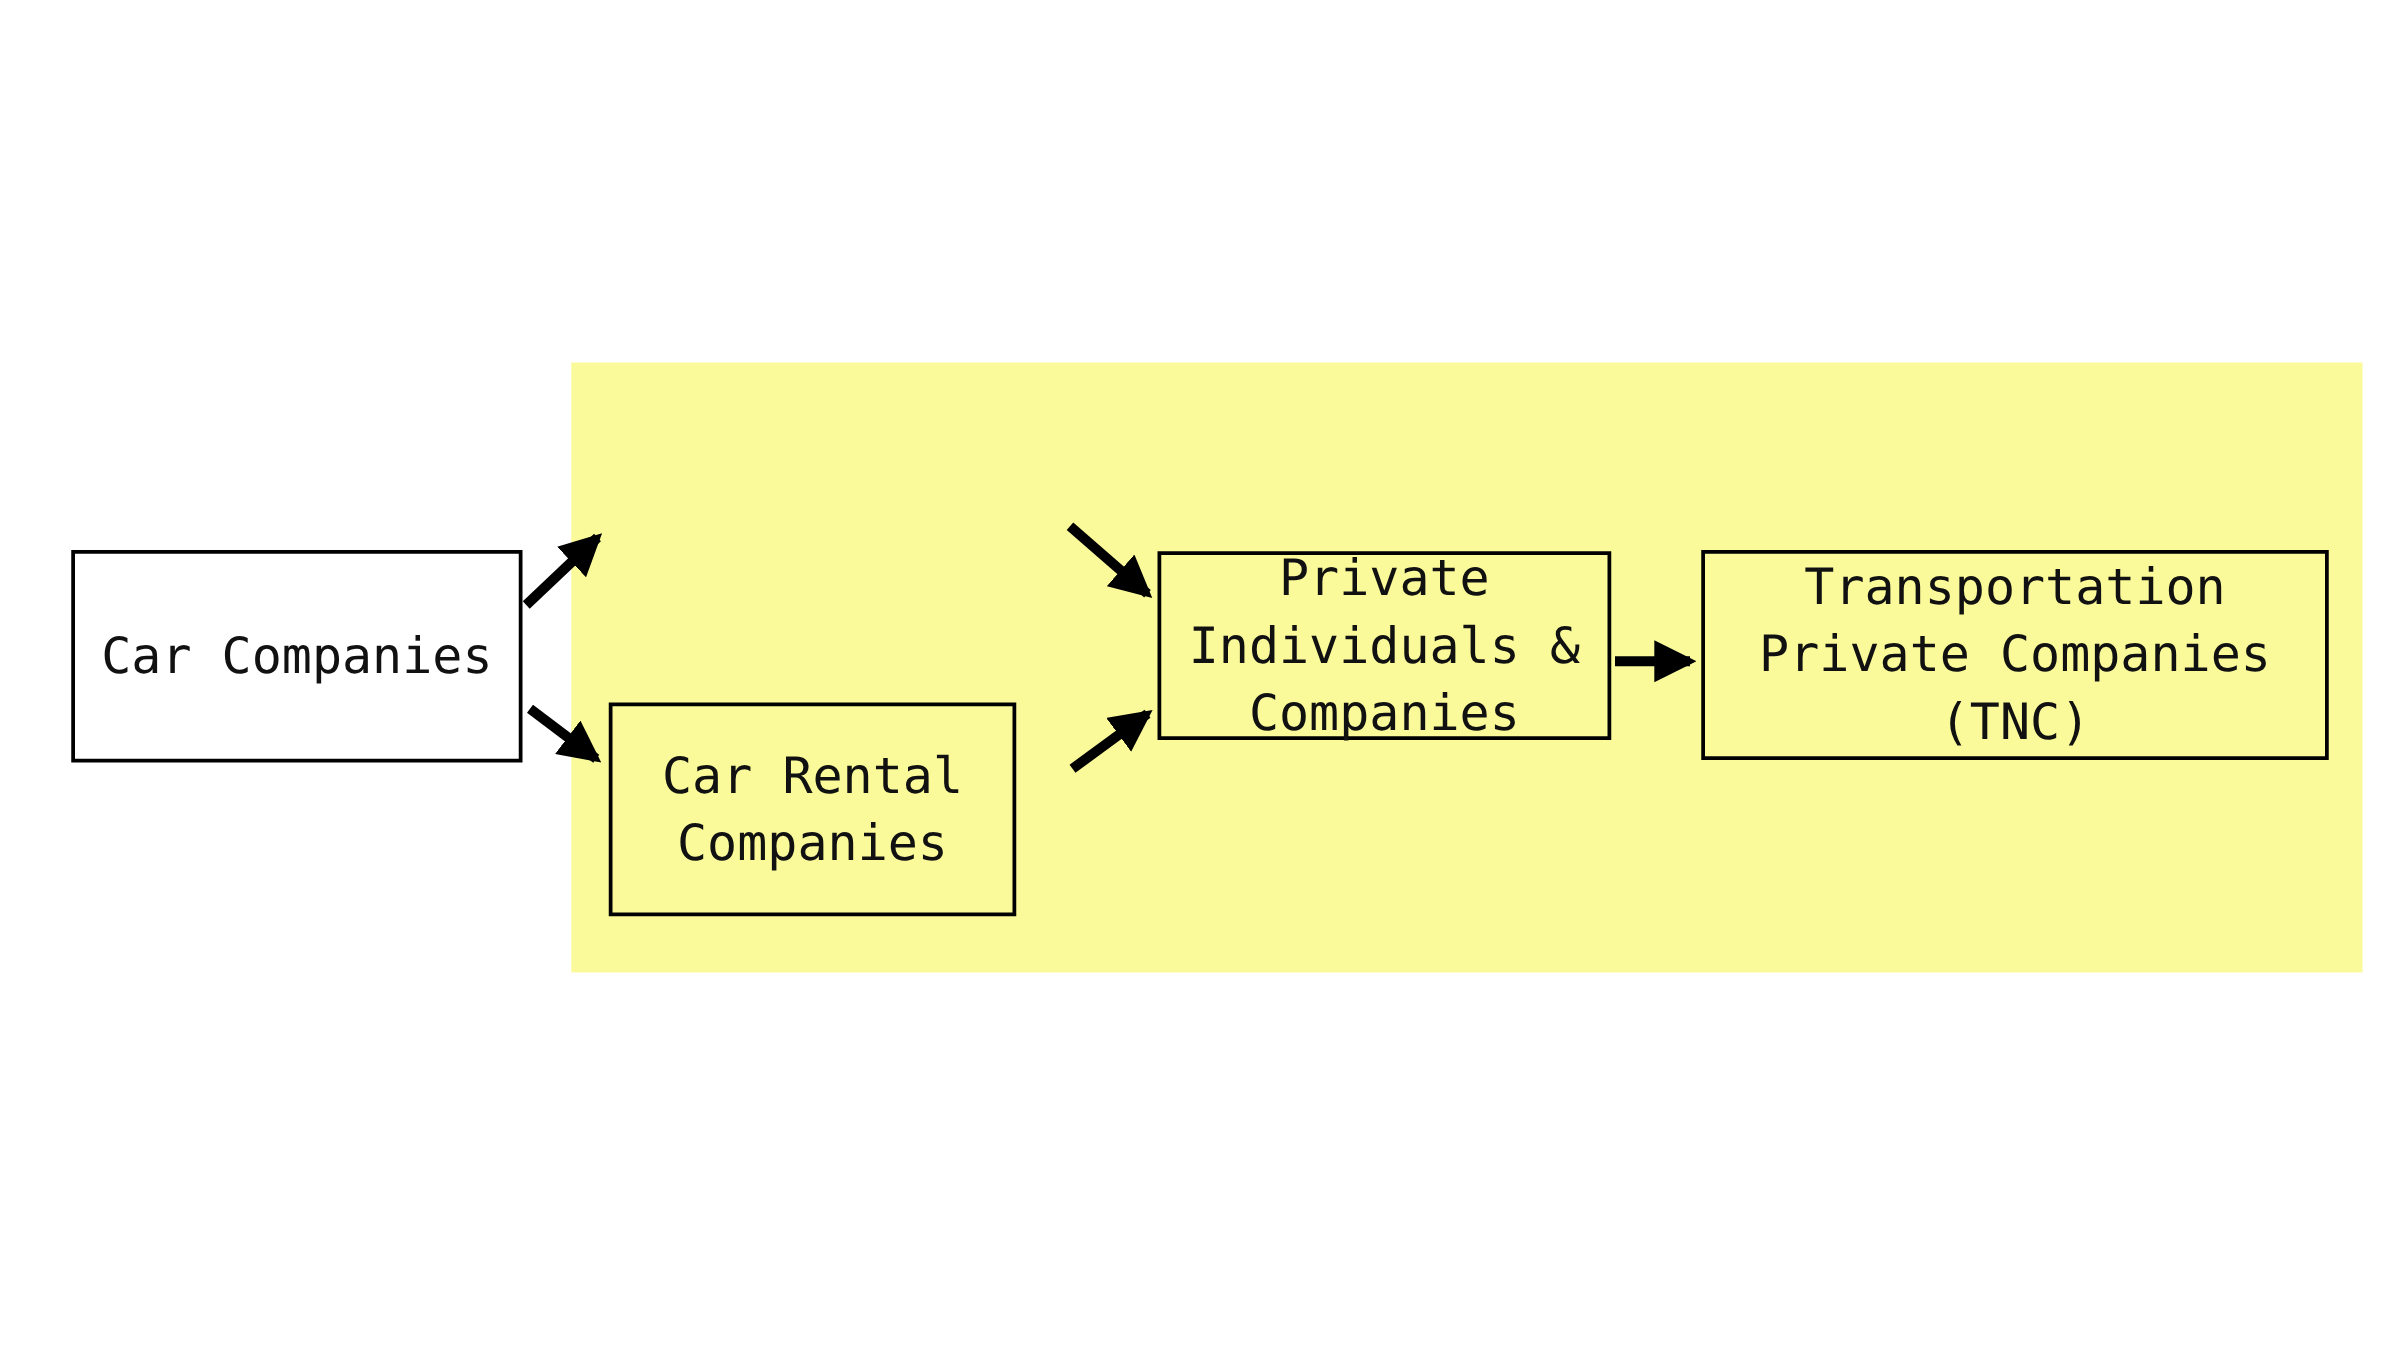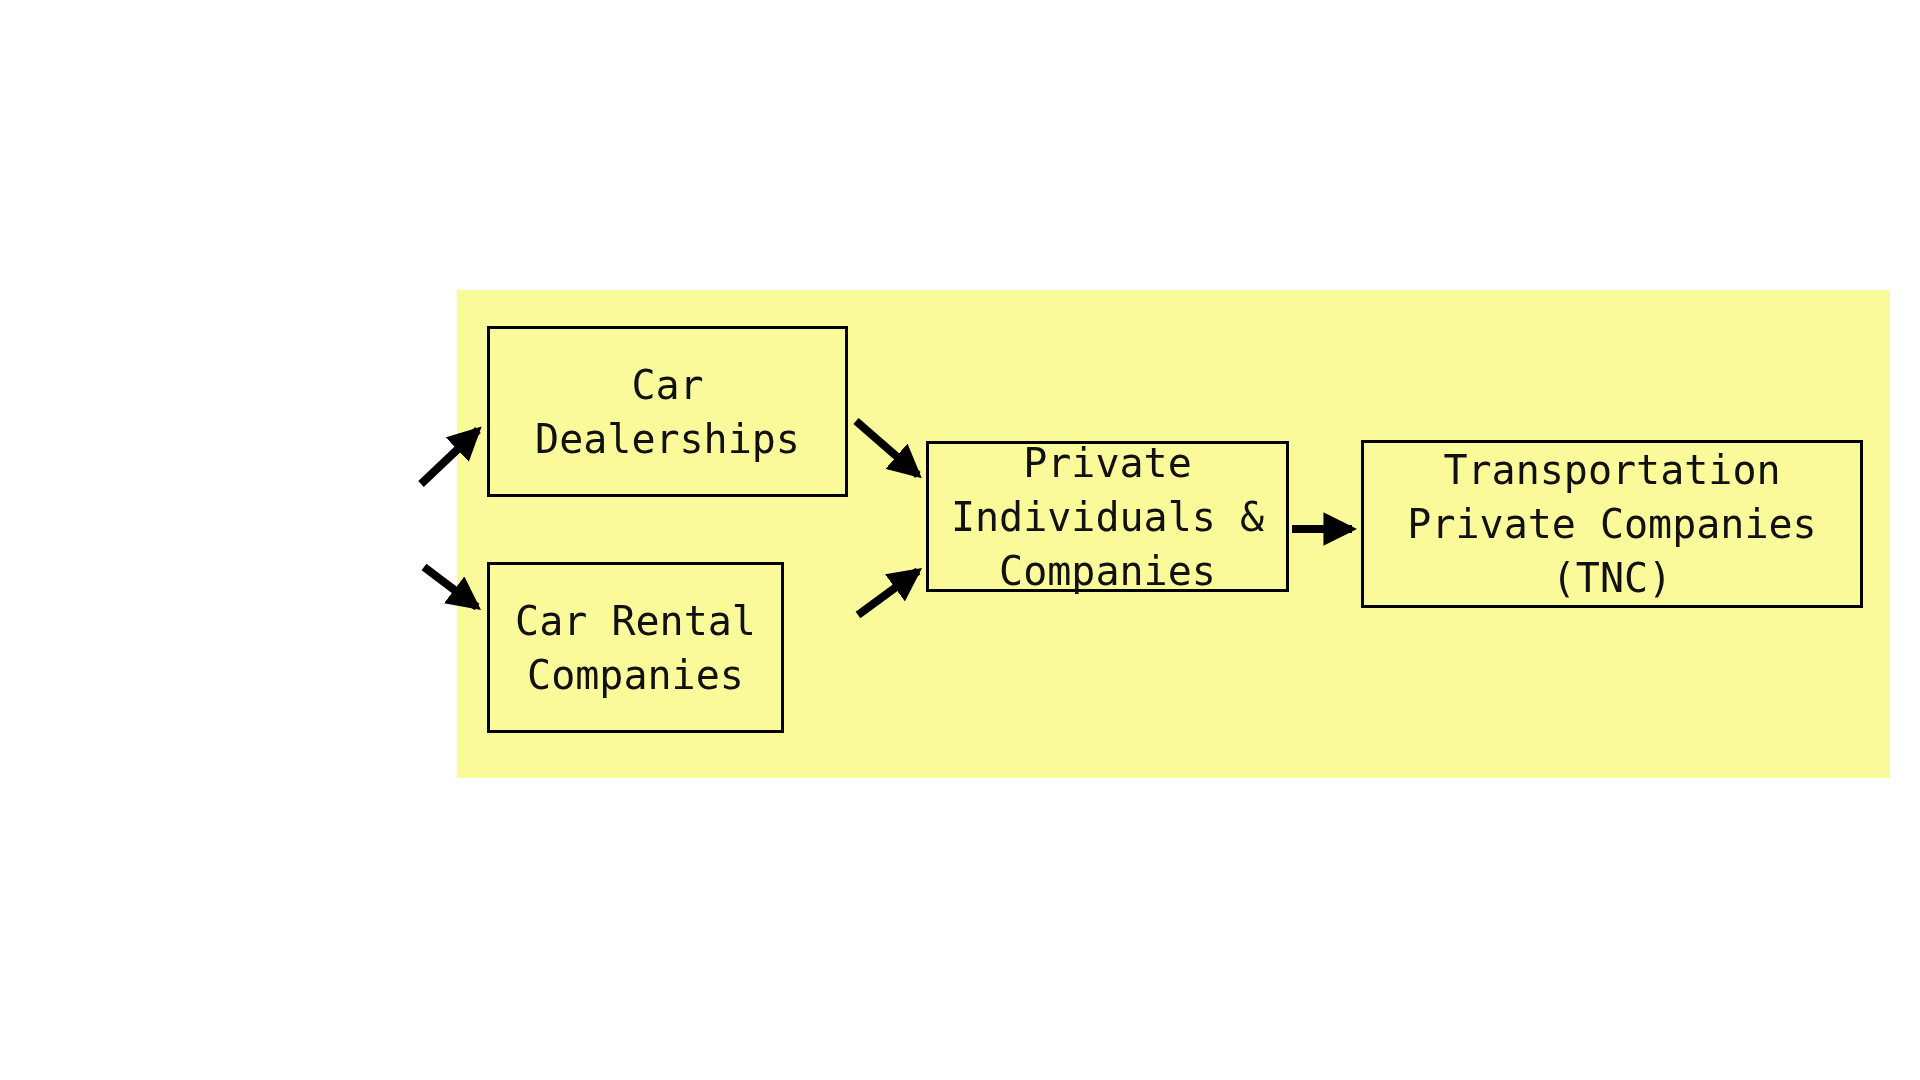--- a/index.html
+++ b/index.html
@@ -39,21 +39,21 @@
   .node-label { white-space: pre-line; }
   #node-car-companies {
     left: 57px; top: 440px; width: 361px; height: 170px;
     background: var(--node_fill_plain, #ffffff);
   }
   #node-car-dealerships {
     left: 487px; top: 326px; width: 361px; height: 171px;
     background: transparent;
   }
   #node-car-rental {
-    left: 487px; top: 562px; width: 297px; height: 171px;
+    left: 487px; top: 562px; width: 326px; height: 171px;
     background: transparent;
   }
   #node-private {
     left: 926px; top: 441px; width: 363px; height: 151px;
     background: transparent;
   }
   #node-tnc {
     left: 1361px; top: 440px; width: 502px; height: 168px;
     background: transparent;
   }
@@ -82,25 +82,24 @@
         <path d="M 0 0 L 10 5 L 0 10 z" fill="#000000"></path>
       </marker>
     </defs>
     <line class="edge" x1="421" y1="484" x2="478" y2="430" marker-end="url(#arrowhead)"></line>
     <line class="edge" x1="424" y1="567" x2="477" y2="607" marker-end="url(#arrowhead)"></line>
     <line class="edge" x1="856" y1="421" x2="918" y2="475" marker-end="url(#arrowhead)"></line>
     <line class="edge" x1="858" y1="615" x2="918" y2="571" marker-end="url(#arrowhead)"></line>
     <line class="edge" x1="1292" y1="529" x2="1352" y2="529" marker-end="url(#arrowhead)"></line>
   </svg>
 
+  <div class="node" id="node-car-companies">
+    <span class="node-label">Car Companies</span>
+  </div>
 
-  <div class="node" id="node-car-dealerships">
-    <span class="node-label">Car
-Dealerships</span>
-  </div>
 
   <div class="node" id="node-car-rental">
     <span class="node-label">Car Rental
 Companies</span>
   </div>
 
   <div class="node" id="node-private">
     <span class="node-label">Private
 Individuals &amp;
 Companies</span>

